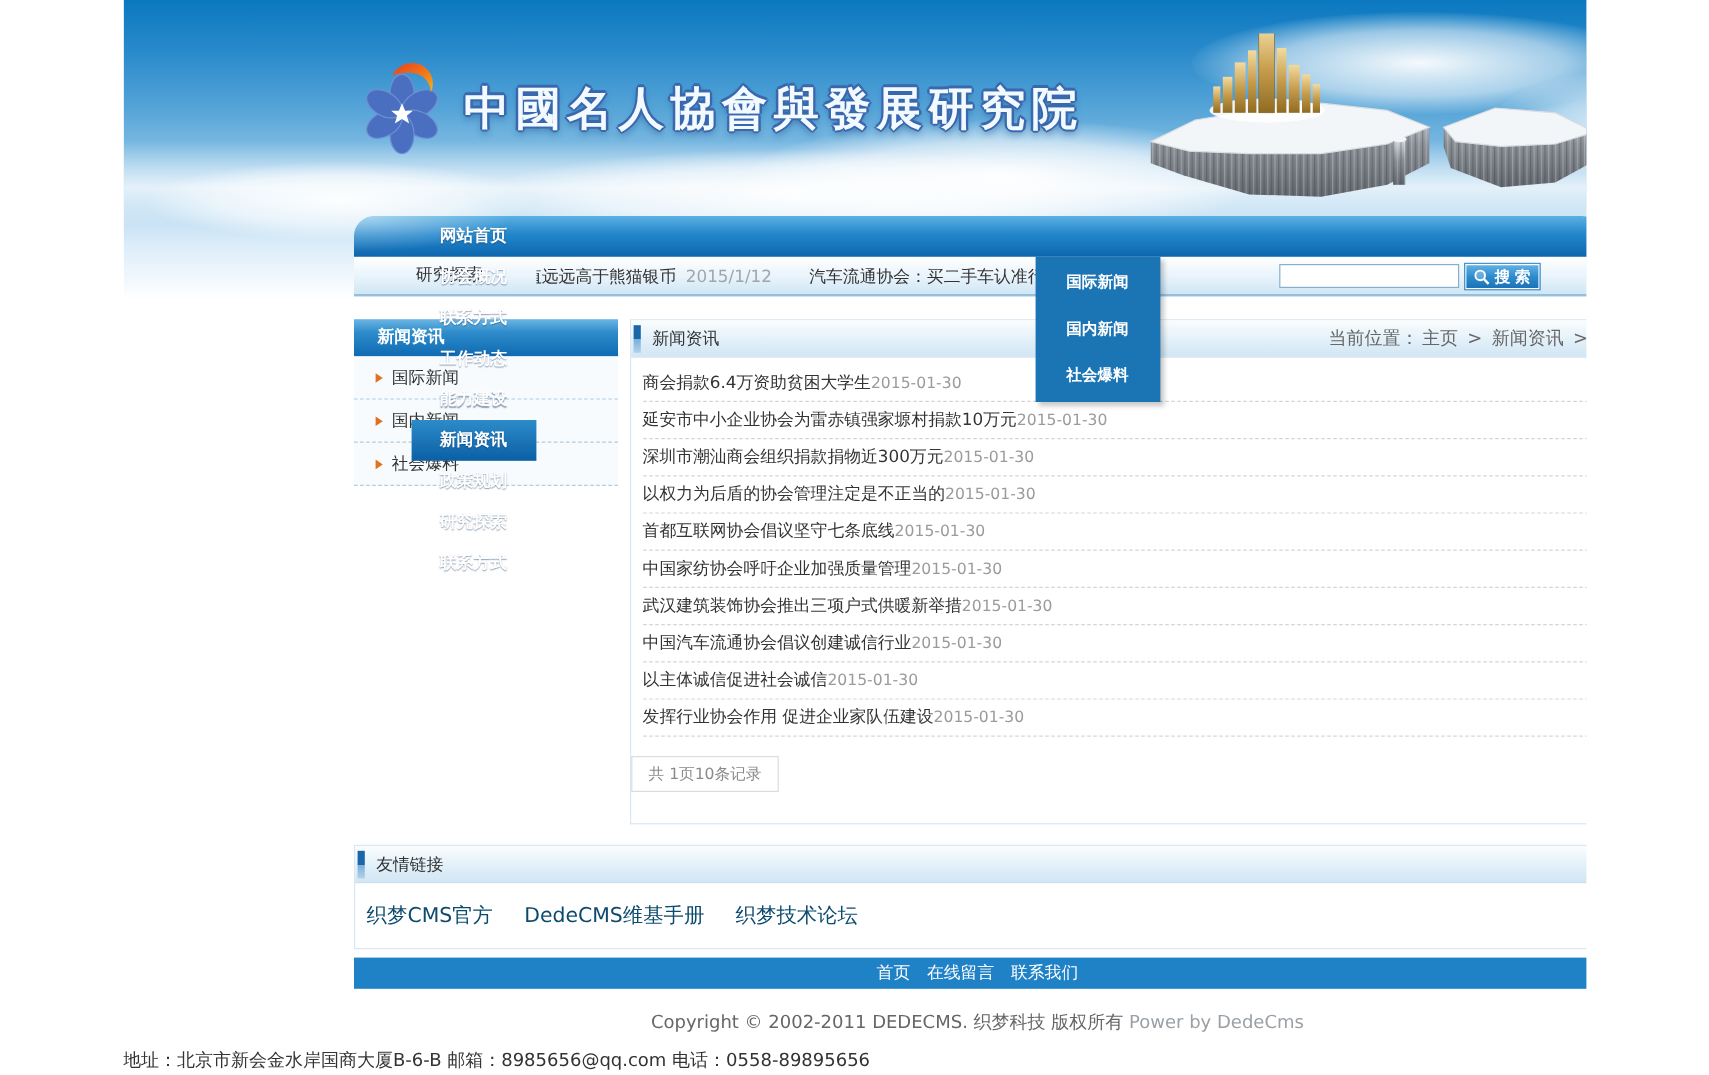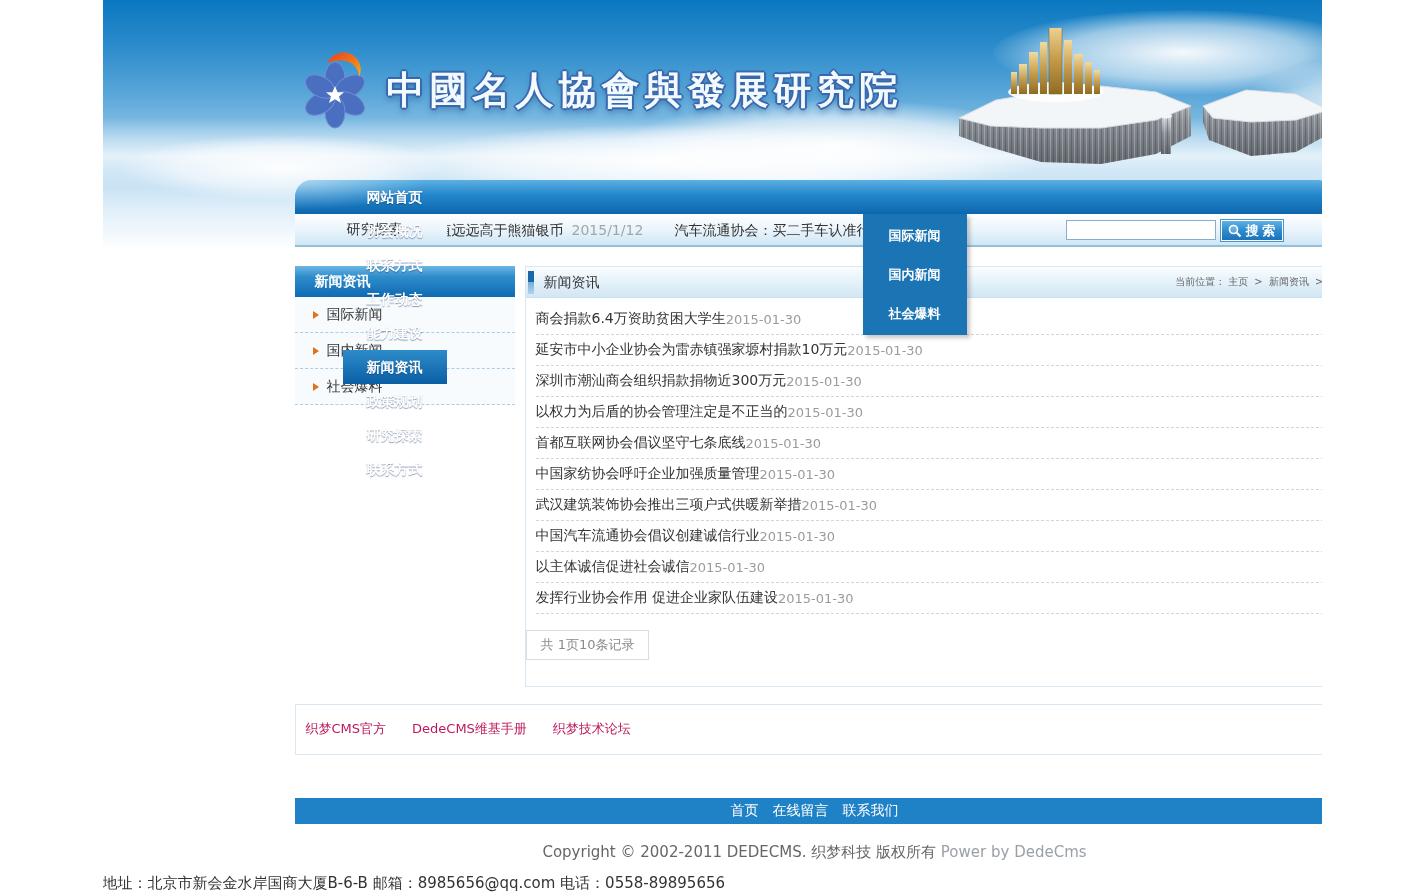--- a/index.html
+++ b/index.html
@@ -71,35 +71,35 @@
   
   .panel-head { position:relative; height:31px; line-height:30px;
     background:linear-gradient(180deg,#fbfdfe 0%,#e2f0f9 55%,#d2e6f4 100%);
     border-bottom:1px solid #cadeed; }
   .accent { position:absolute; left:2px; top:4px; width:6px; height:23px;
     background:linear-gradient(180deg,#1a66a8 0%,#1a66a8 50%,#79aed7 50%,#b3d2ea 100%); }
   .panel-title { margin-left:18px; font-size:14px; color:#333; }
 
   .main-panel { position:absolute; left:422px; top:266px; width:810px; background:#fff;
     border:1px solid #d9e7f2; z-index:5; }
-  .breadcrumb { position:absolute; right:10px; top:0; font-size:10px; color:#666; }
+  .breadcrumb { position:absolute; right:10px; top:0; font-size:15px; color:#666; }
   .breadcrumb a { color:#666; text-decoration:none; cursor:pointer; margin:0 3px; }
   .news-list { padding:6px 0 0 0; }
   .news-row { display:flex; justify-content:flex-start; align-items:center; height:31px;
     margin:0 10px; border-bottom:1px dashed #d5d5d5; }
   .news-title { font-size:14px; color:#333; text-decoration:none; cursor:pointer; }
   .news-date { font-size:13px; color:#9b9b9b; }
   .pagination-wrap { padding:16px 28px 26px 0; }
   .pagination { display:inline-block; border:1px solid #dcdcdc; background:#fff; color:#8a8a8a;
     font-size:13px; padding:5px 14px; }
 
   .links-panel { position:absolute; left:192px; top:704px; width:1040px; background:#fff;
     border:1px solid #d9e7f2; z-index:5; }
   .links-body { display:flex; gap:26px; padding:15px 0 16px 10px; }
-  .friend-link { font-size:13px; color:#be185d; text-decoration:none; cursor:pointer; }
+  .friend-link { font-size:17px; color:#0c4a6e; text-decoration:none; cursor:pointer; }
 
   
   .footer-bar { position:absolute; left:192px; top:798px; width:1040px; height:26px; z-index:5;
     background:#1f81c6; display:flex; justify-content:center; align-items:center; gap:14px; }
   .foot-link { color:#fff; font-size:14px; text-decoration:none; cursor:pointer; }
   .copyright { position:absolute; left:0; top:843px; width:1424px; text-align:center;
     font-size:15px; color:#666; }
   .copyright .power { color:#9aa0a6; }
   .address { position:absolute; left:0; top:874px; width:1424px; text-align:left;
     font-size:15px; color:#333; }
@@ -317,20 +317,24 @@
           <a class="news-title">发挥行业协会作用 促进企业家队伍建设</a>
           <span class="news-date">2015-01-30</span>
         </div>
       </div>
     <div class="pagination-wrap">
       <span class="pagination">共 1页10条记录</span>
     </div>
   </section>
 
   <section class="links-panel">
+    <div class="panel-head">
+      <span class="accent"></span>
+      <span class="panel-title">友情链接</span>
+    </div>
     <div class="links-body">
 
         <a class="friend-link">织梦CMS官方</a>
 
         <a class="friend-link">DedeCMS维基手册</a>
 
         <a class="friend-link">织梦技术论坛</a>
       </div>
   </section>
 

